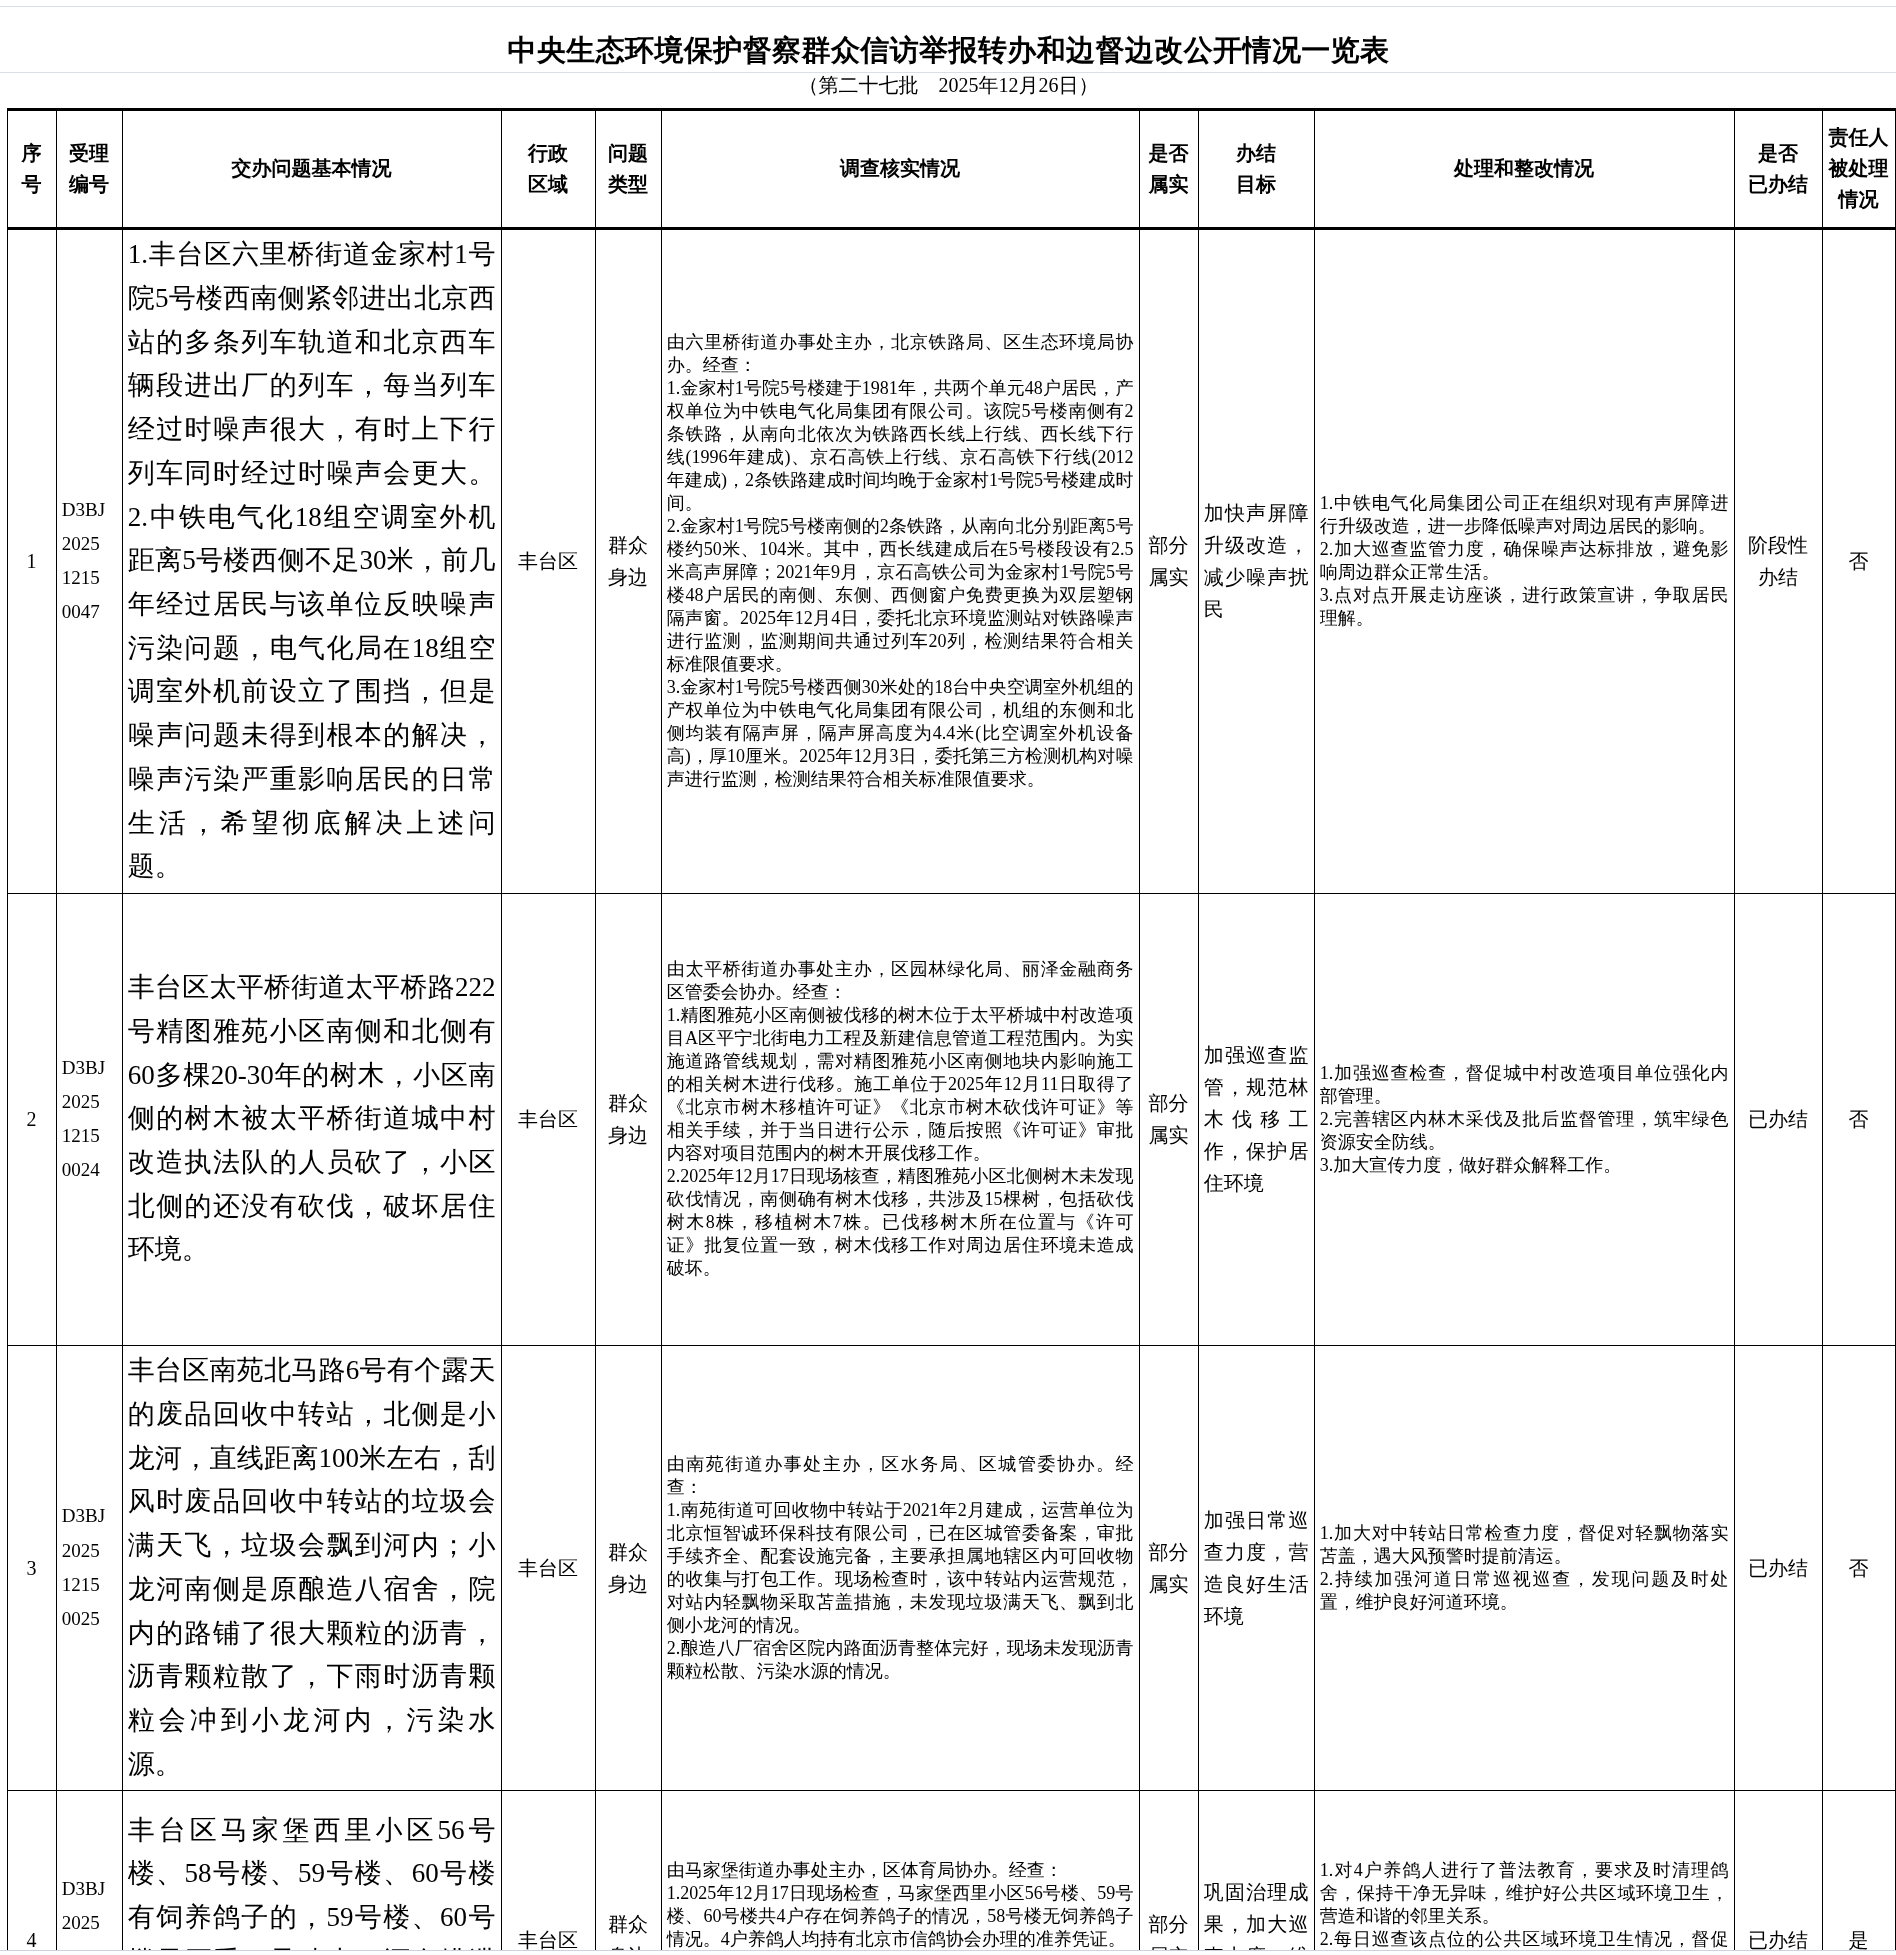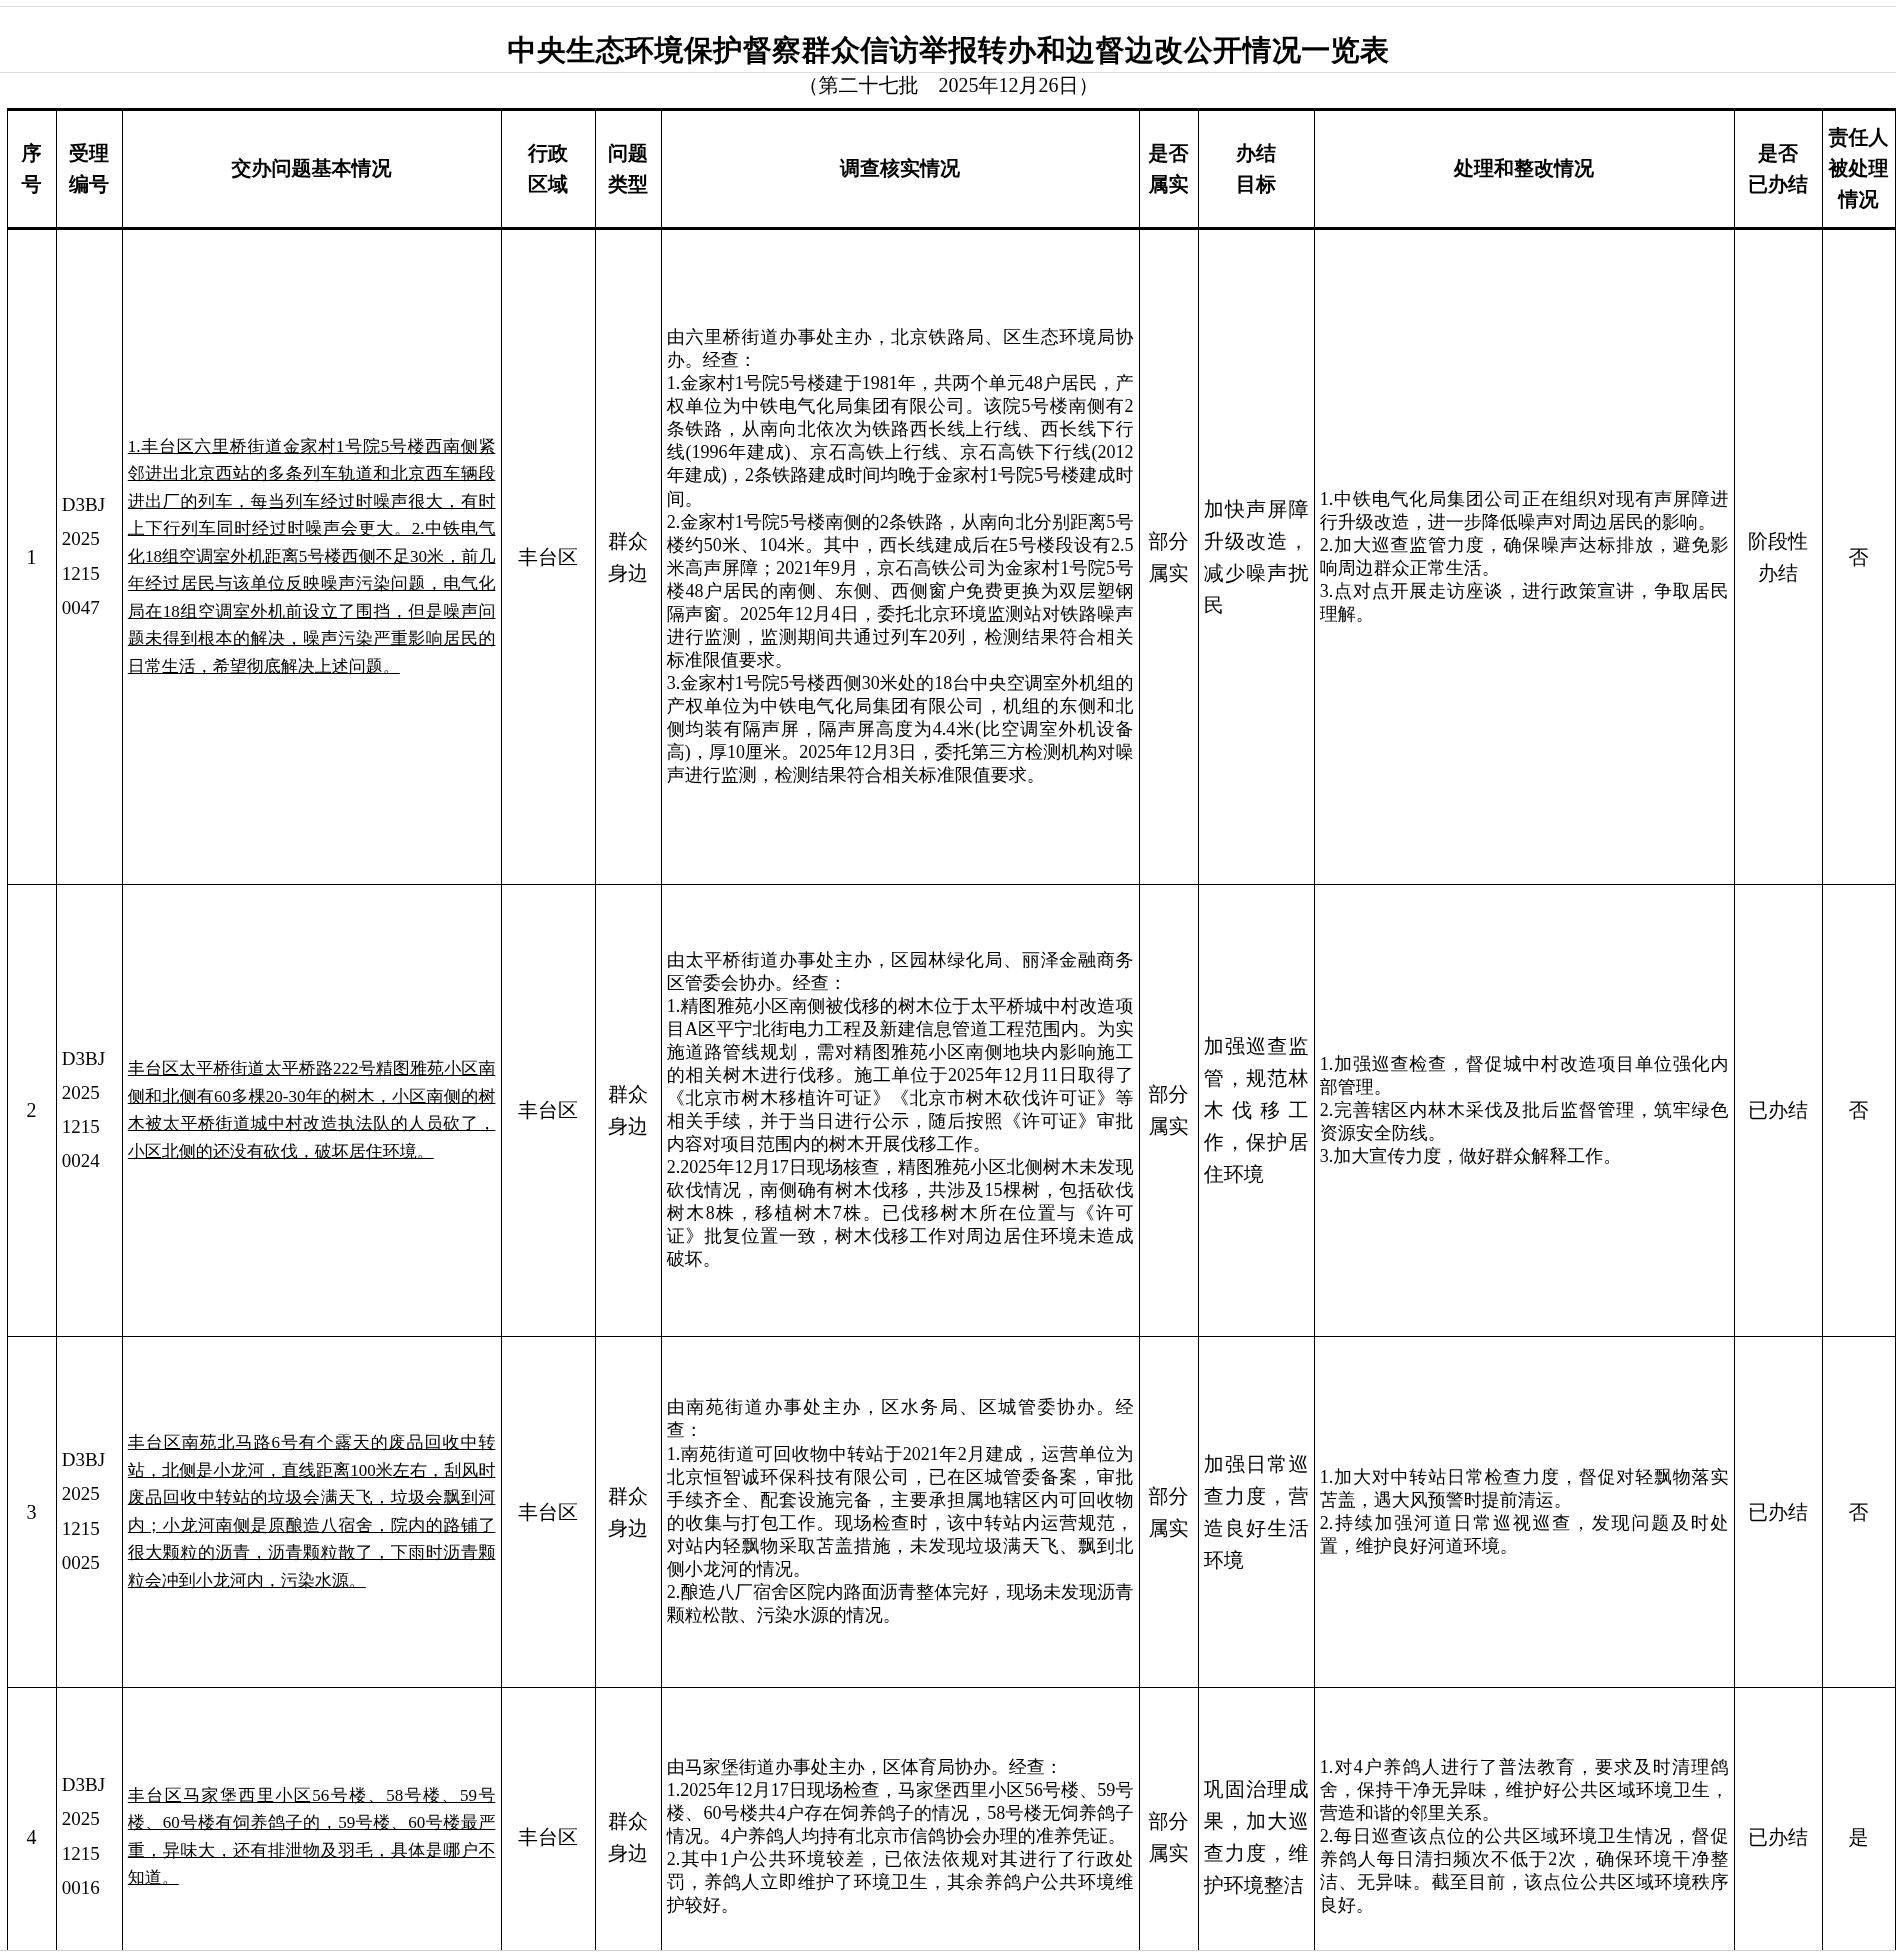--- a/index.html
+++ b/index.html
@@ -44,21 +44,21 @@
   td{line-height:1.6;}
   tr.r1 td{height:647px;}
   tr.r2 td{height:444px;}
   tr.r3 td{height:343px;}
   tr.r4 td{height:291px;}
   td.c-seq,td.c-district,td.c-type,td.c-true,td.c-closed,td.c-resp{
     text-align:center;line-height:1.6;
   }
   td.c-id{text-align:left;white-space:pre-line;font-size:19px;line-height:1.8;}
   td.c-problem{
-    text-align:justify;line-height:1.62;font-size:17px;text-decoration:underline;
+    text-align:justify;line-height:1.62;font-size:27px;
   }
   td.c-invest,td.c-rect{
     text-align:justify;white-space:pre-line;line-height:1.28;font-size:18px;
   }
   td.c-goal{text-align:justify;line-height:1.6;margin-top:44px;}
 </style>
 </head>
 <body>
 
 <div class="gridline" id="gridline-top1"></div>

